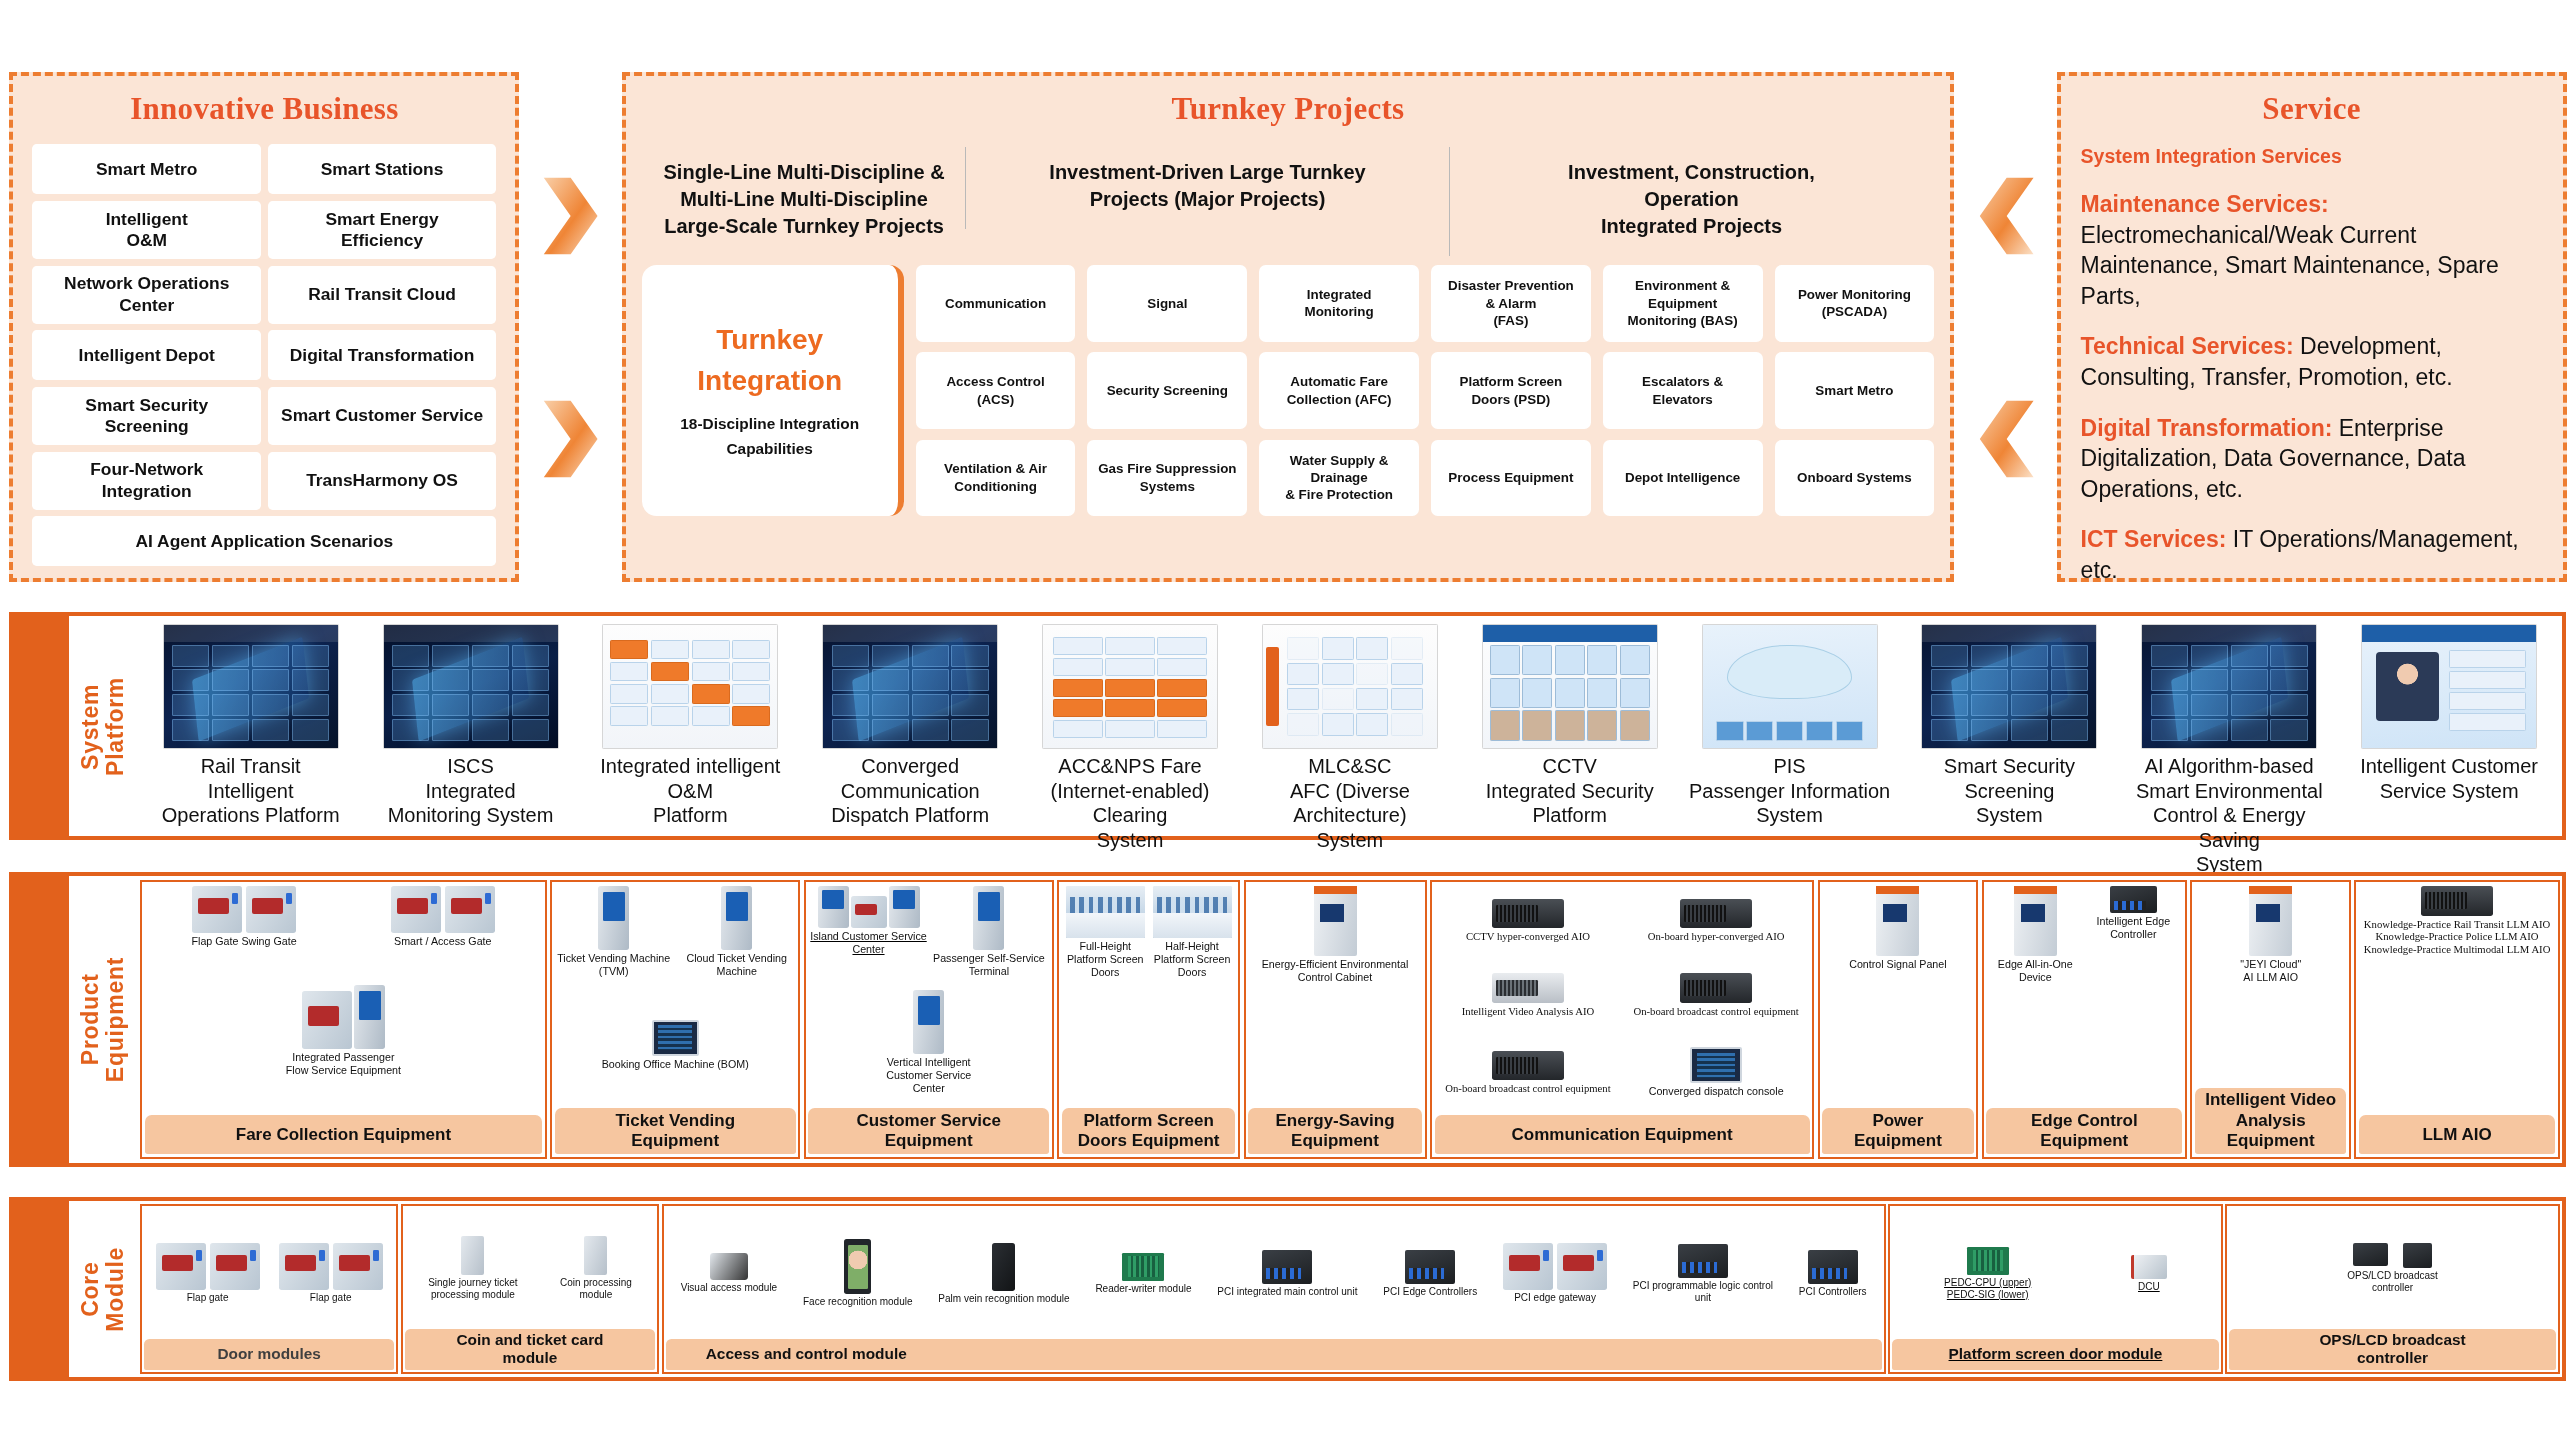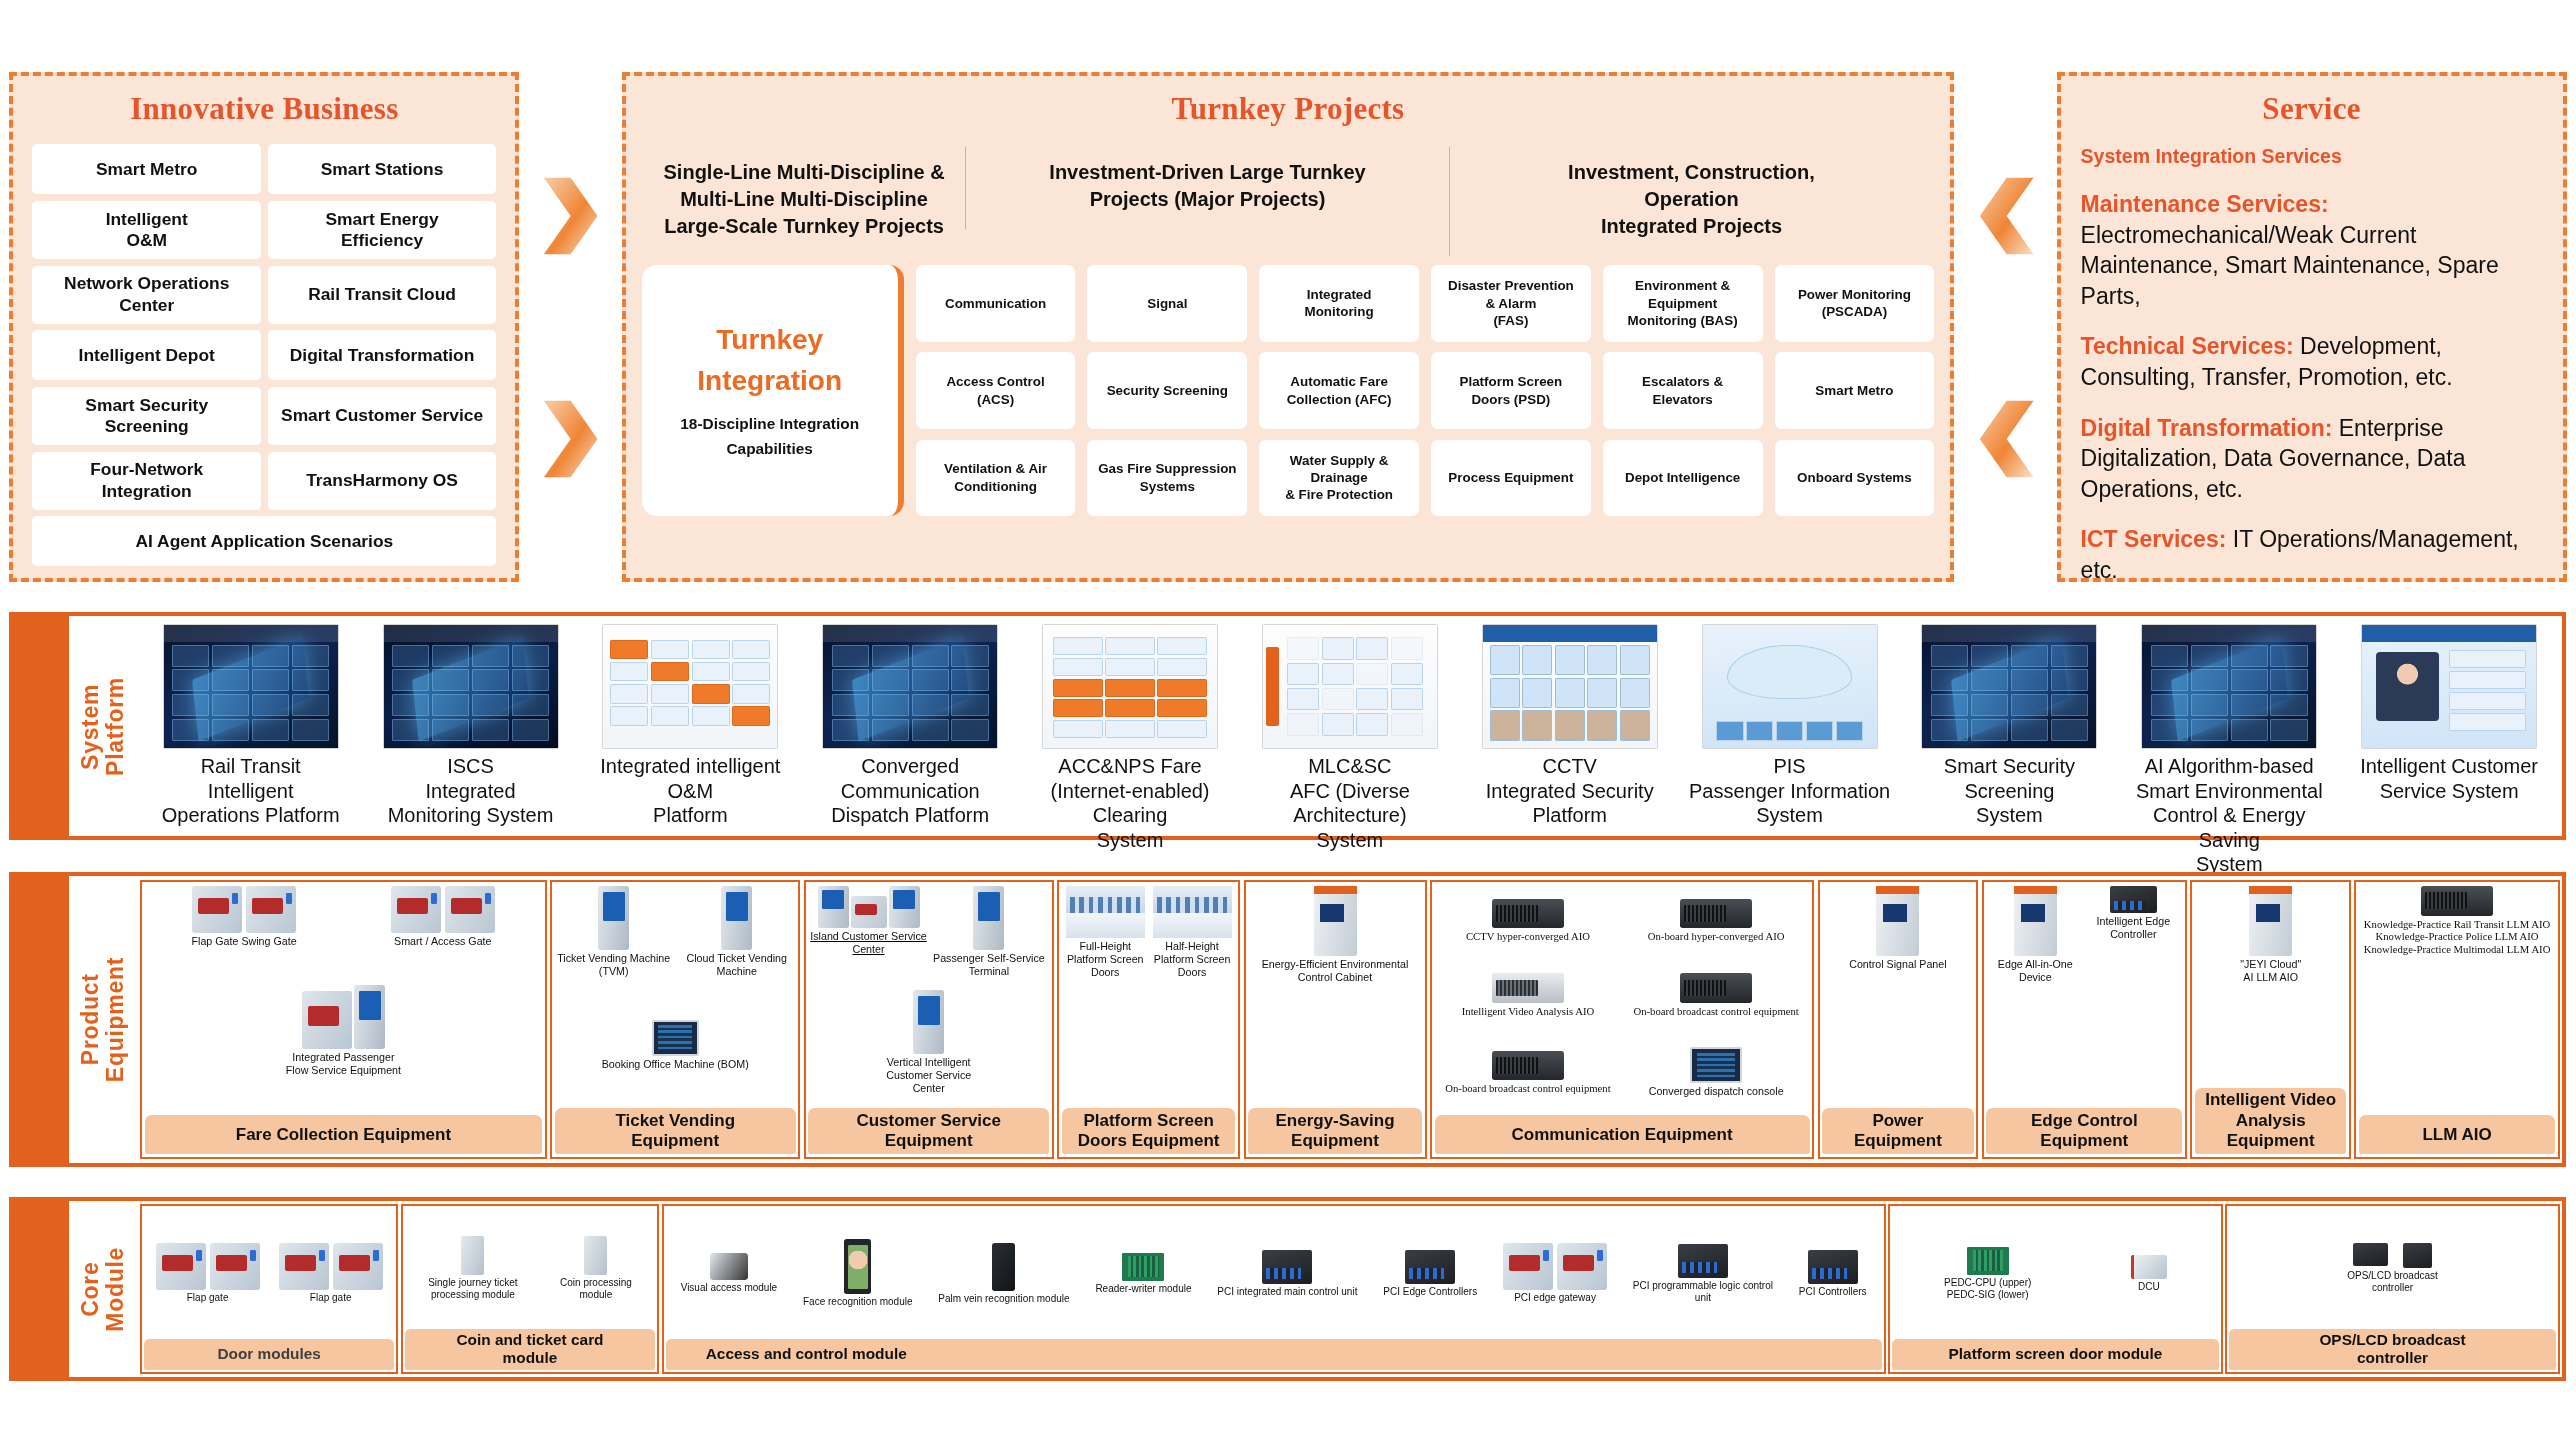--- a/index.html
+++ b/index.html
@@ -1047,21 +1047,21 @@
               <div>
                 <div class="g g-pc">
                   <i class="ports"></i>
                 </div>
               </div>
               <div class="cm-cap">PCI Controllers</div>
             </div>
           </div>
           <div class="cm-foot left">Access and control module</div>
         </div>
-        <div class="cm-group" style="flex: 13 1 0px;">
+        <div class="cm-group" style="flex: 13 1 0px; text-decoration: underline;">
           <div class="cm-stage">
             <div class="cm-item">
               <div>
                 <div class="g g-pcb"></div>
               </div>
               <div class="cm-cap">PEDC-CPU (upper)<br>PEDC-SIG (lower)</div>
             </div>
             <div class="cm-item">
               <div>
                 <div class="g" style="width:36px;height:24px;background:linear-gradient(130deg,#eef1f4,#b6c1cb);border-radius:2px;border-left:3.4px solid #c0392b"></div>

